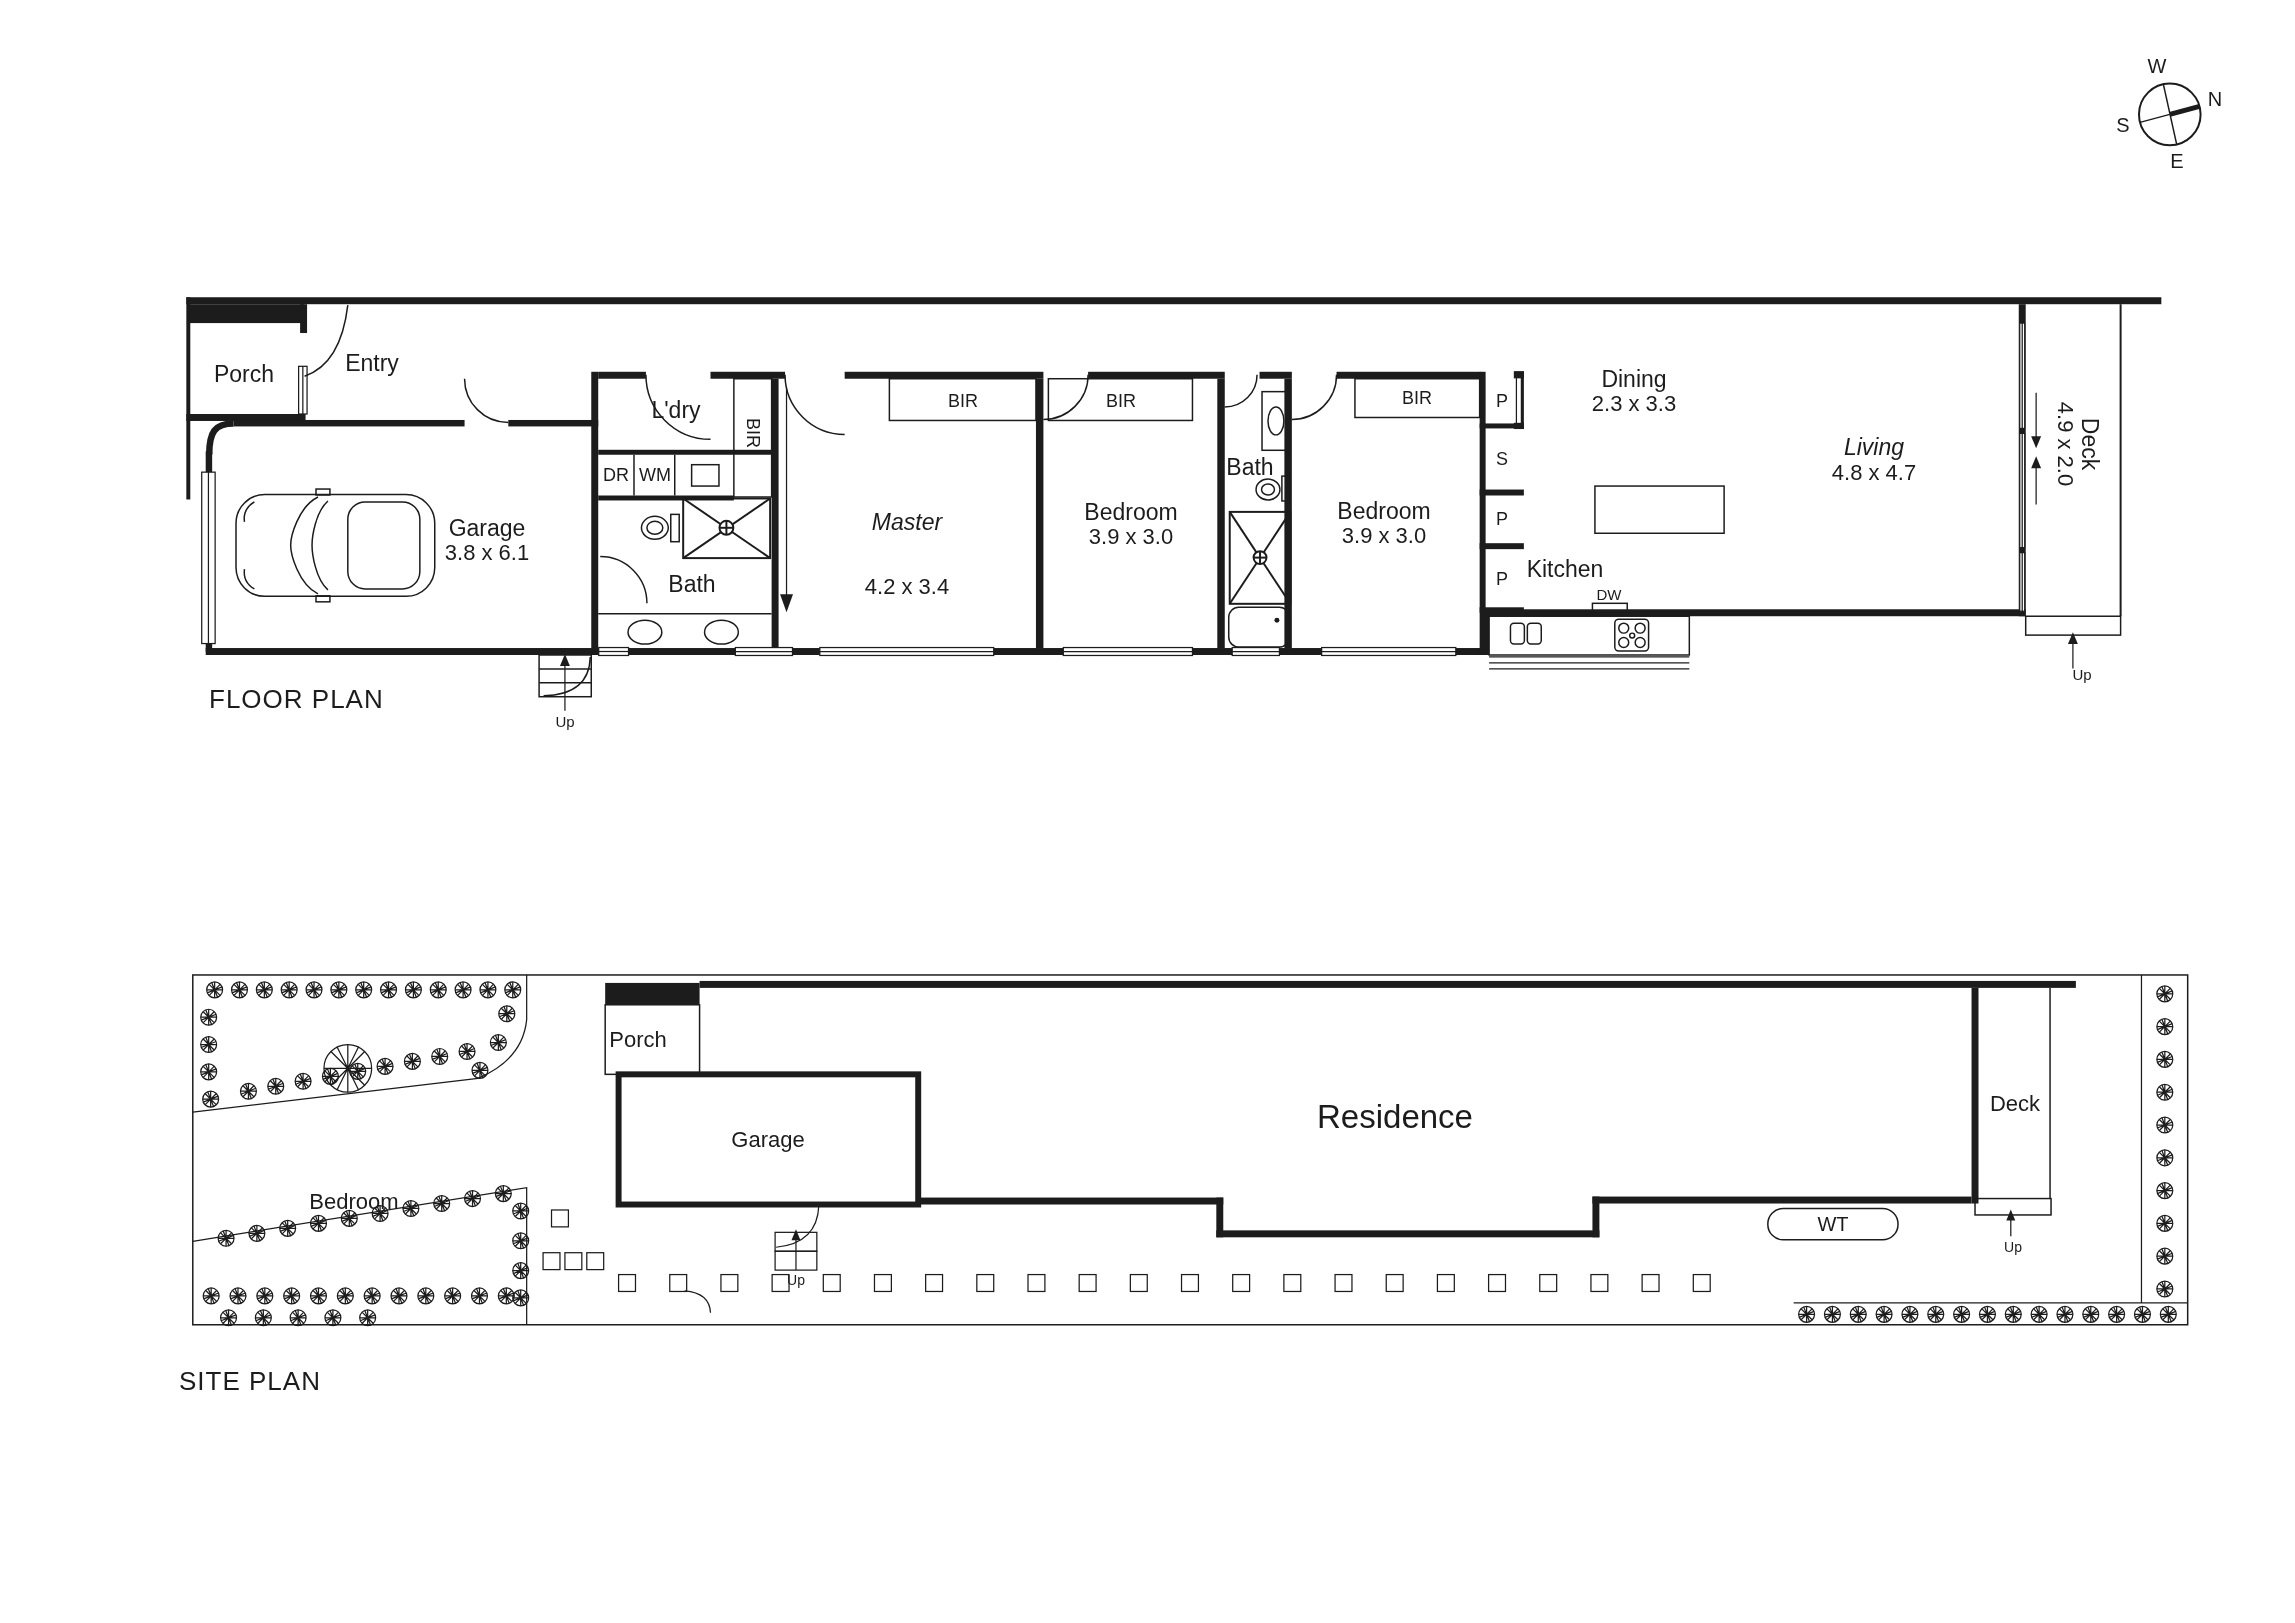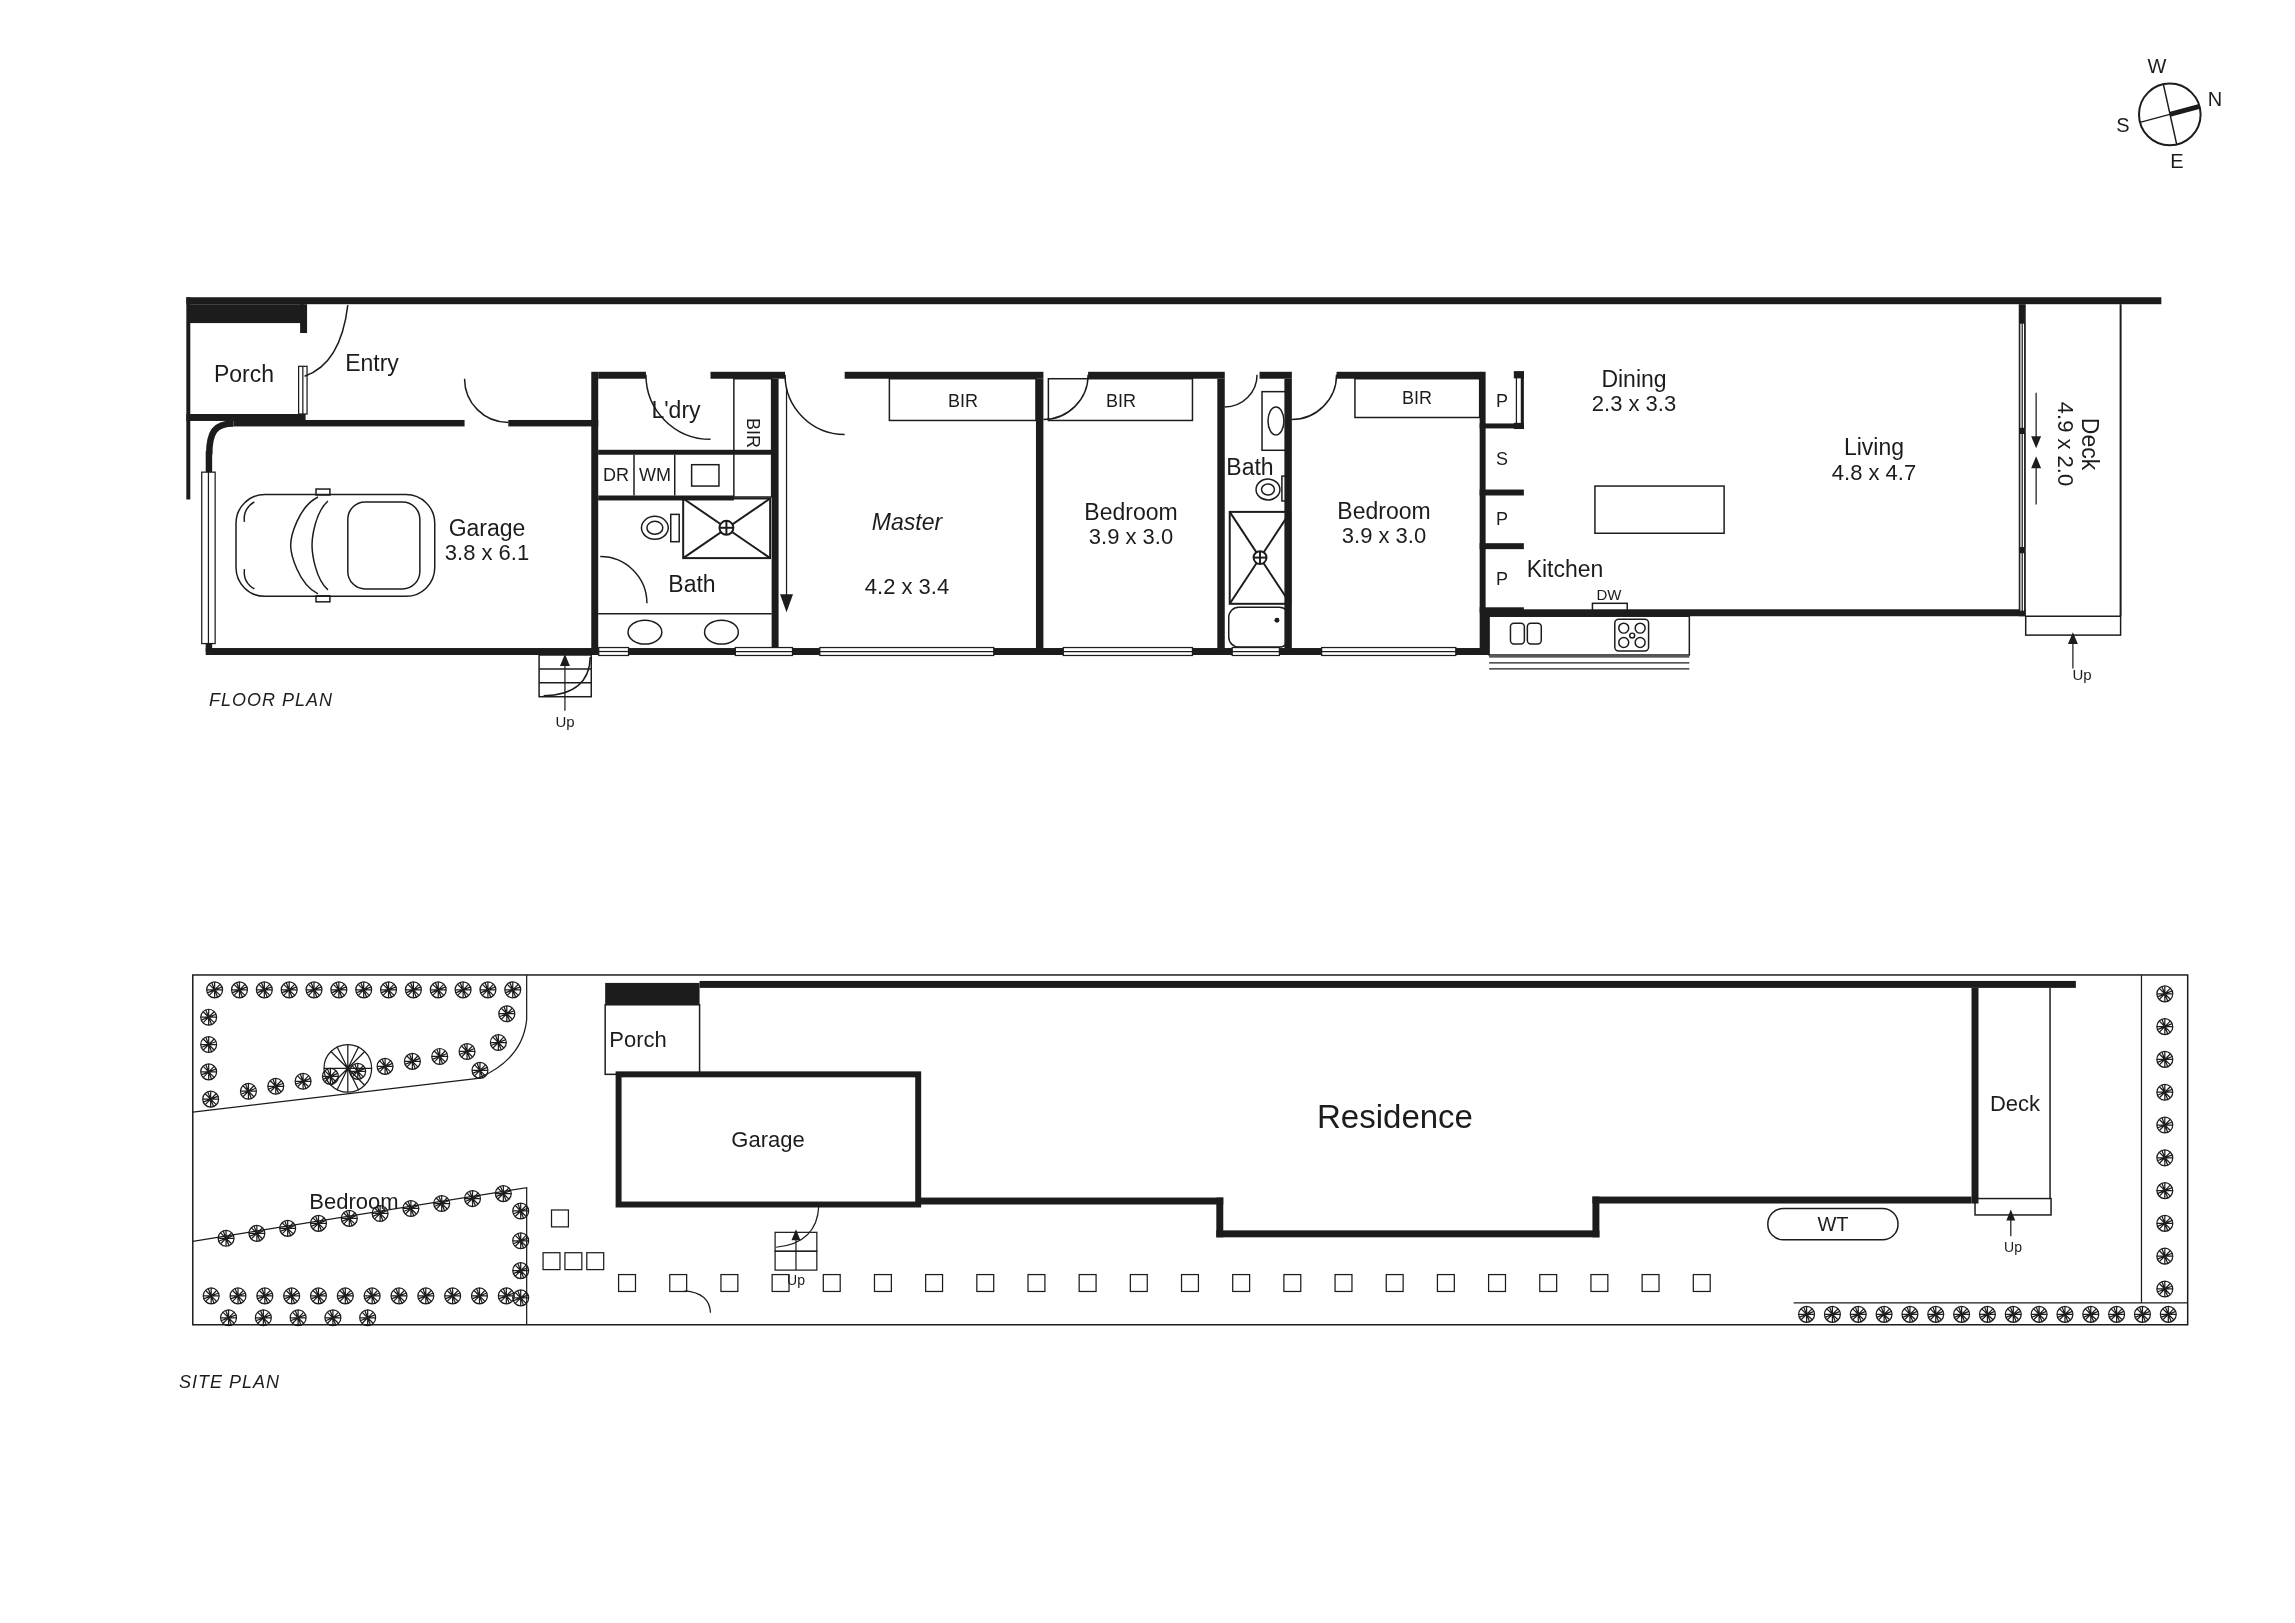--- a/index.html
+++ b/index.html
@@ -3,21 +3,21 @@
 <meta charset="utf-8">
 <style>
   html,body{margin:0;padding:0;background:#fff;}
   #canvas{position:relative;width:2295px;height:1623px;background:#ffffff;overflow:hidden;
           font-family:"Liberation Sans",sans-serif;color:#1c1c1c;}
   #linework{position:absolute;left:0;top:0;}
   .lbl{position:absolute;white-space:nowrap;transform:translate(-50%,-50%);
        color:#1c1c1c;line-height:1.04;text-align:center;}
   .rot{transform:translate(-50%,-50%) rotate(90deg);}
   .la{transform:translate(0,-50%);letter-spacing:1px;}
-  .f66{font-size:33px;} .f52{font-size:18px;font-style:italic;} .f46{font-size:23px;} .f44{font-size:22px;}
+  .f66{font-size:33px;} .f52{font-size:26px;} .f46{font-size:23px;} .f44{font-size:22px;}
   .f40{font-size:20px;} .f36{font-size:18px;} .f30{font-size:15px;text-align:right;} .f28{font-size:14px;}
 </style>
 </head>
 <body>
 
 <div id="canvas">
 
 <svg id="linework" width="2295" height="1623" viewBox="0 0 4619 3266" stroke-linecap="butt" fill="none">
   <defs>
     <g id="shrub" stroke="#1c1c1c" stroke-width="2.5">
@@ -436,21 +436,21 @@
 <div class="lbl f44" style="left:1384px;top:536px;">3.9 x 3.0</div>
 <div class="lbl f36" style="left:1417px;top:398px;">BIR</div>
 <div class="lbl f36" style="left:1502px;top:401px;">P</div>
 <div class="lbl f36" style="left:1502px;top:459px;">S</div>
 <div class="lbl f36" style="left:1502px;top:519px;">P</div>
 <div class="lbl f36" style="left:1502px;top:579px;">P</div>
 <div class="lbl f46" style="left:1634px;top:380px;">Dining</div>
 <div class="lbl f44" style="left:1634px;top:404px;">2.3 x 3.3</div>
 <div class="lbl f46" style="left:1565px;top:539px;margin-top:31px;">Kitchen</div>
 <div class="lbl f30" style="left:1609px;top:595px;">DW</div>
-<div class="lbl f46" style="left:1874px;top:448px;">Living</div>
+<div class="lbl f46" style="left:1874px;top:448px;font-style:italic;">Living</div>
 <div class="lbl f44" style="left:1874px;top:473px;">4.8 x 4.7</div>
 <div class="lbl f46 rot" style="left:2089px;top:444px;">Deck</div>
 <div class="lbl f44 rot" style="left:2065px;top:444px;">4.9 x 2.0</div>
 <div class="lbl f30" style="left:565px;top:722px;">Up</div>
 <div class="lbl f30" style="left:2082px;top:675px;">Up</div>
 <div class="lbl f52 la" style="left:209px;top:700px;">FLOOR PLAN</div>
 
 <div class="lbl f44" style="left:638px;top:1040px;">Porch</div>
 <div class="lbl f44" style="left:768px;top:1140px;">Garage</div>
 <div class="lbl f66" style="left:1395px;top:1117px;">Residence</div>

